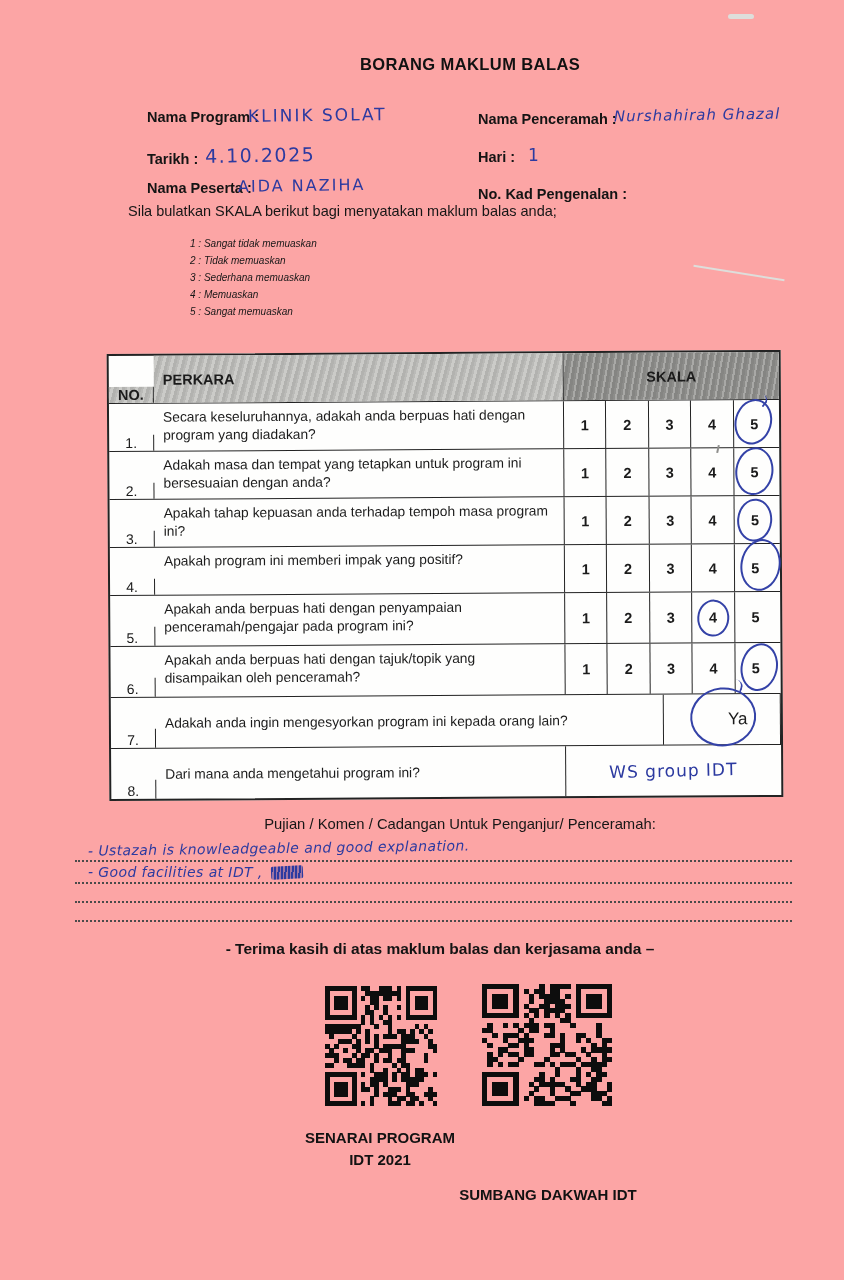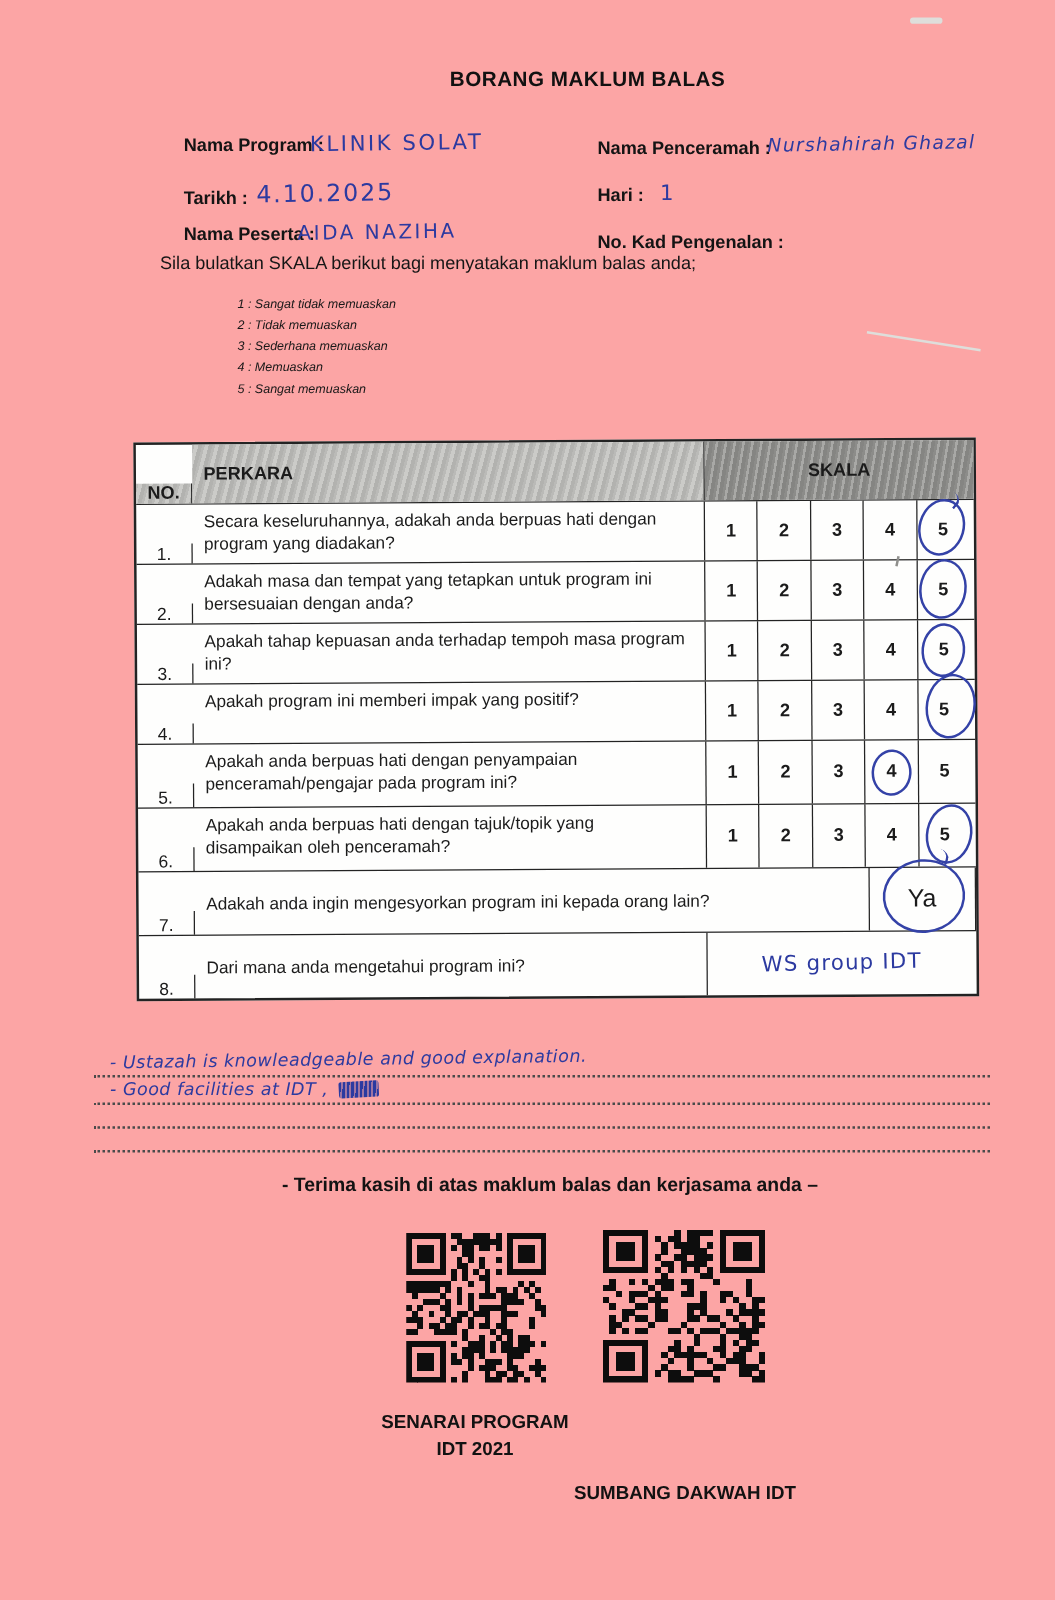--- a/index.html
+++ b/index.html
@@ -27,21 +27,21 @@
   .c-no{width:44px;border-right:1.6px solid #232323;display:flex;justify-content:center;
         align-items:center;font-size:14px;margin-top:31px;}
   .num-top .c-no{align-items:flex-start;padding-top:3px;}
   .c-q{flex:1;border-right:1.6px solid #232323;padding:5px 10px 4px 9px;font-size:13.8px;
        line-height:1.3;}
   .scales{display:flex;width:215px;}
   .c-s{width:41.4px;border-right:1.6px solid #232323;display:flex;align-items:center;
        justify-content:center;font-weight:bold;font-size:14.5px;position:relative;}
   .c-s:last-child{border-right:none;}
   .c-ya{width:84.4px;border-right:1.6px solid #232323;display:flex;align-items:center;
-        justify-content:center;font-size:20px;position:relative;}
+        justify-content:center;font-size:17px;position:relative;padding-left:32px;}
   .c-tidak{width:129px;display:flex;align-items:center;justify-content:center;font-size:14.5px;}
   .c-ans{width:215px;display:flex;align-items:center;justify-content:center;position:relative;}
 
   .th{min-height:44px;}
   .th .c-no,.th .c-q{font-weight:bold;font-size:14.5px;display:flex;align-items:center;}
   .th .c-no{justify-content:center;}
   .hdr-light{background:repeating-linear-gradient(105deg,rgba(0,0,0,.10) 0 2px,rgba(0,0,0,.02) 2px 5px,rgba(0,0,0,.14) 5px 8px),#cfcfcc;}
   .hdr-dark{display:flex;align-items:center;justify-content:center;font-weight:bold;font-size:14.5px;width:215px;
         background:repeating-linear-gradient(100deg,rgba(0,0,0,.22) 0 2px,rgba(0,0,0,.06) 2px 4px,rgba(0,0,0,.26) 4px 7px),#b3b3b0;}
   .rh-1{min-height:44px;} .rh-2{min-height:47px;} .rh-3{min-height:47px;} .rh-4{min-height:47px;}
@@ -200,20 +200,21 @@
 
     <div class="tr rh-8 num-top">
       <div class="c-no">8.</div>
       <div class="c-q" style="display:flex;align-items:center;">Dari mana anda mengetahui program ini?</div>
       <div class="c-ans">
         <span class="hand" style="font-size:17px;letter-spacing:1px;transform:rotate(-1deg);">WS group IDT</span>
       </div>
     </div>
   </div>
 
+  <div class="abs comments-heading">Pujian / Komen / Cadangan Untuk Penganjur/ Penceramah:</div>
 
   <div class="abs hand comment-hand" style="left:88px;top:840px;">- Ustazah is knowleadgeable and good explanation.</div>
   <div class="abs" style="left:88px;top:863px;">
     <span class="hand comment-hand">- Good facilities at IDT ,</span><span class="scribble"></span>
   </div>
 
   <div class="abs dotline" style="top:860px;"></div>
   <div class="abs dotline" style="top:882px;"></div>
   <div class="abs dotline" style="top:901px;"></div>
   <div class="abs dotline" style="top:920px;"></div>

